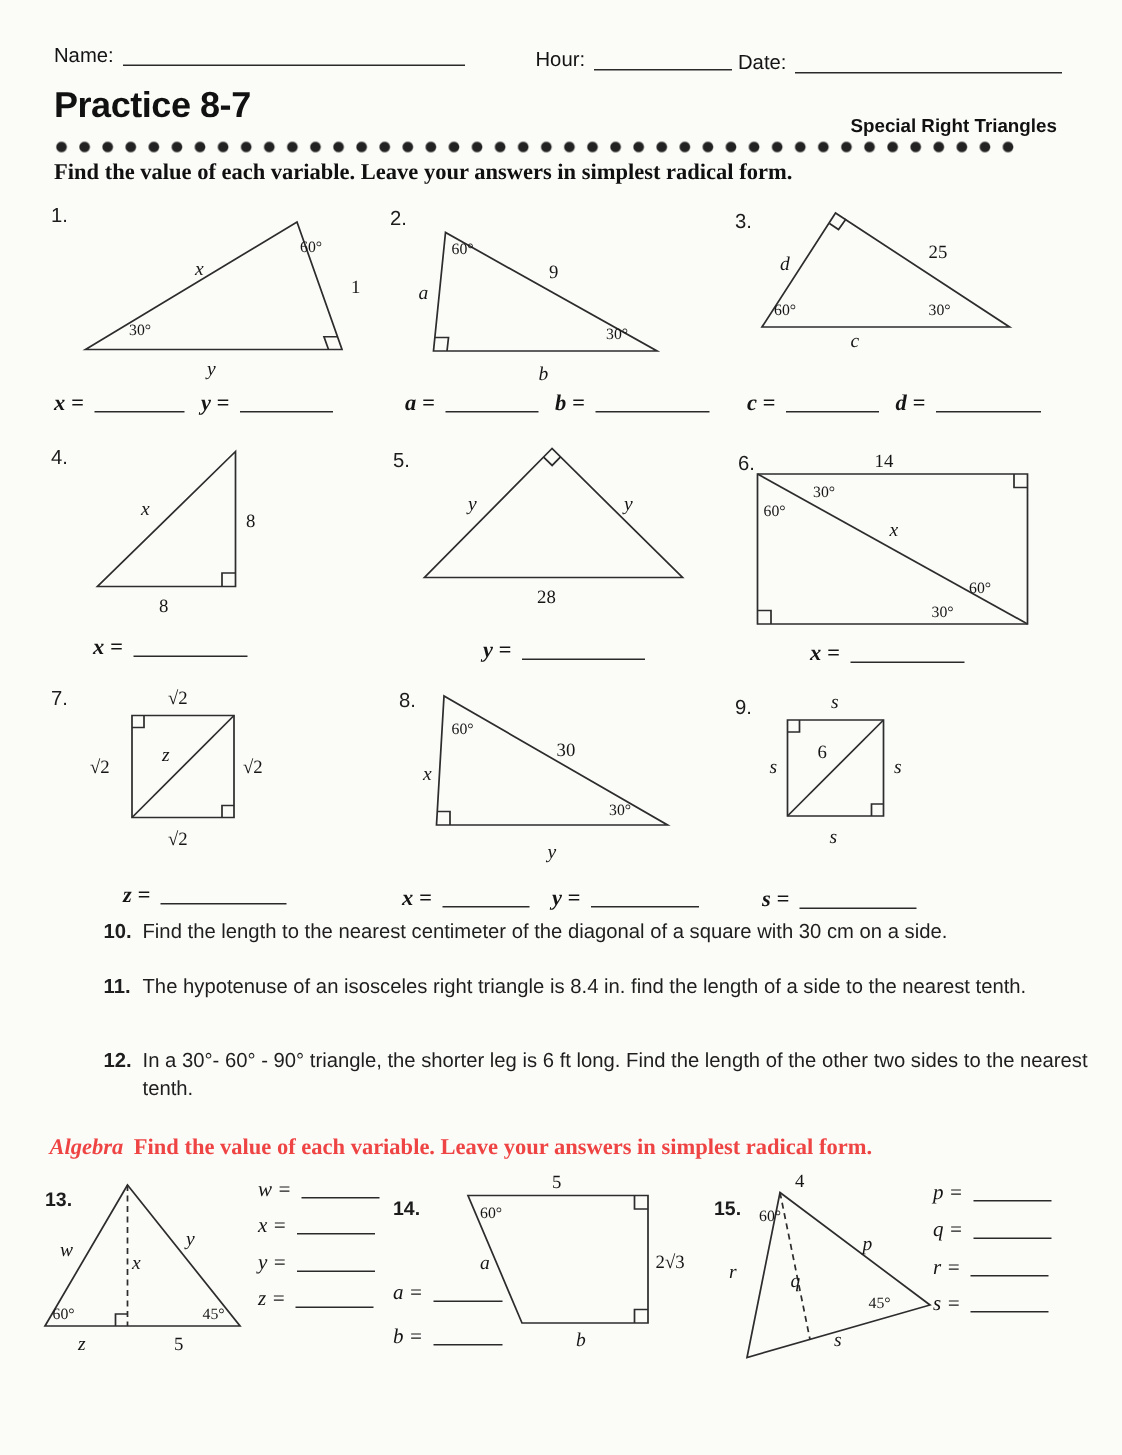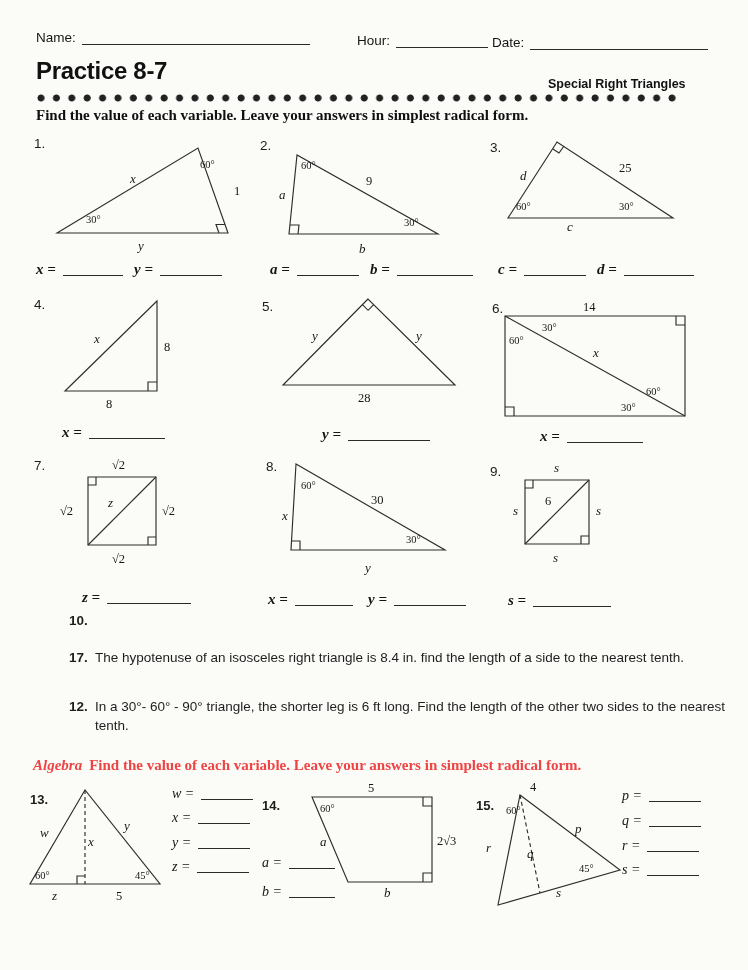--- a/index.html
+++ b/index.html
@@ -38,21 +38,21 @@
     <span class="hdr">Name:</span><span class="line" style="width:228px"></span>
   </div>
   <div class="abs" style="left:357px;top:31px">
     <span class="hdr">Hour:</span><span class="line" style="width:92px"></span>
   </div>
   <div class="abs" style="left:492px;top:33px">
     <span class="hdr">Date:</span><span class="line" style="width:178px"></span>
   </div>
 
   <div class="abs title" style="left:36px;top:57px">Practice 8-7</div>
-  <div class="abs subtitle" style="left:548px;top:77px">Special Right Triangles</div>
+  <div class="abs subtitle" style="left:567px;top:77px">Special Right Triangles</div>
   <div class="abs dots" style="left:36px;top:93px;width:642px;height:10px"></div>
 
   <div class="abs instr" style="left:36px;top:107px">Find the value of each variable.  Leave your answers in simplest radical form.</div>
 
   <div class="abs num" style="left:34px;top:136px">1.</div>
   <svg class="abs" style="left:30px;top:133px" width="240" height="122">
     <polygon class="geo" points="27,100 168,15 198,100"></polygon>
     <path class="geo" d="M189,100 L186,91.5 L195,91.5"></path>
     <text class="ang" x="170" y="35">60°</text>
     <text class="var" x="100" y="50">x</text>
@@ -163,23 +163,24 @@
     <text x="62" y="52">6</text>
   </svg>
 
   <div class="abs" style="left:82px;top:588px"><span class="ansL">z =</span><span class="blank" style="width:84px"></span></div>
   <div class="abs" style="left:268px;top:590px"><span class="ansL">x =</span><span class="blank" style="width:58px"></span></div>
   <div class="abs" style="left:368px;top:590px"><span class="ansL">y =</span><span class="blank" style="width:72px"></span></div>
   <div class="abs" style="left:508px;top:591px"><span class="ansL">s =</span><span class="blank" style="width:78px"></span></div>
 
   <div class="abs wp" style="left:33px;top:612px;width:690px">
     <span class="n">10.</span>
+    <span>Find the length to the nearest centimeter of the diagonal of a square with 30 cm on a side.</span>
   </div>
   <div class="abs wp" style="left:33px;top:649px;width:668px">
-    <span class="n">17.</span>
+    <span class="n">11.</span>
     <span>The hypotenuse of an isosceles right triangle is 8.4 in.  find the length of a side to the nearest tenth.</span>
   </div>
   <div class="abs wp" style="left:33px;top:698px;width:692px">
     <span class="n">12.</span>
     <span>In a 30°- 60° - 90° triangle, the shorter leg is 6 ft long.  Find the length of the other two sides to the nearest tenth.</span>
   </div>
 
   <div class="abs alg" style="left:33px;top:757px">
     <span class="kw">Algebra</span><span>Find the value of each variable.  Leave your answers in simplest radical form.</span>
   </div>

